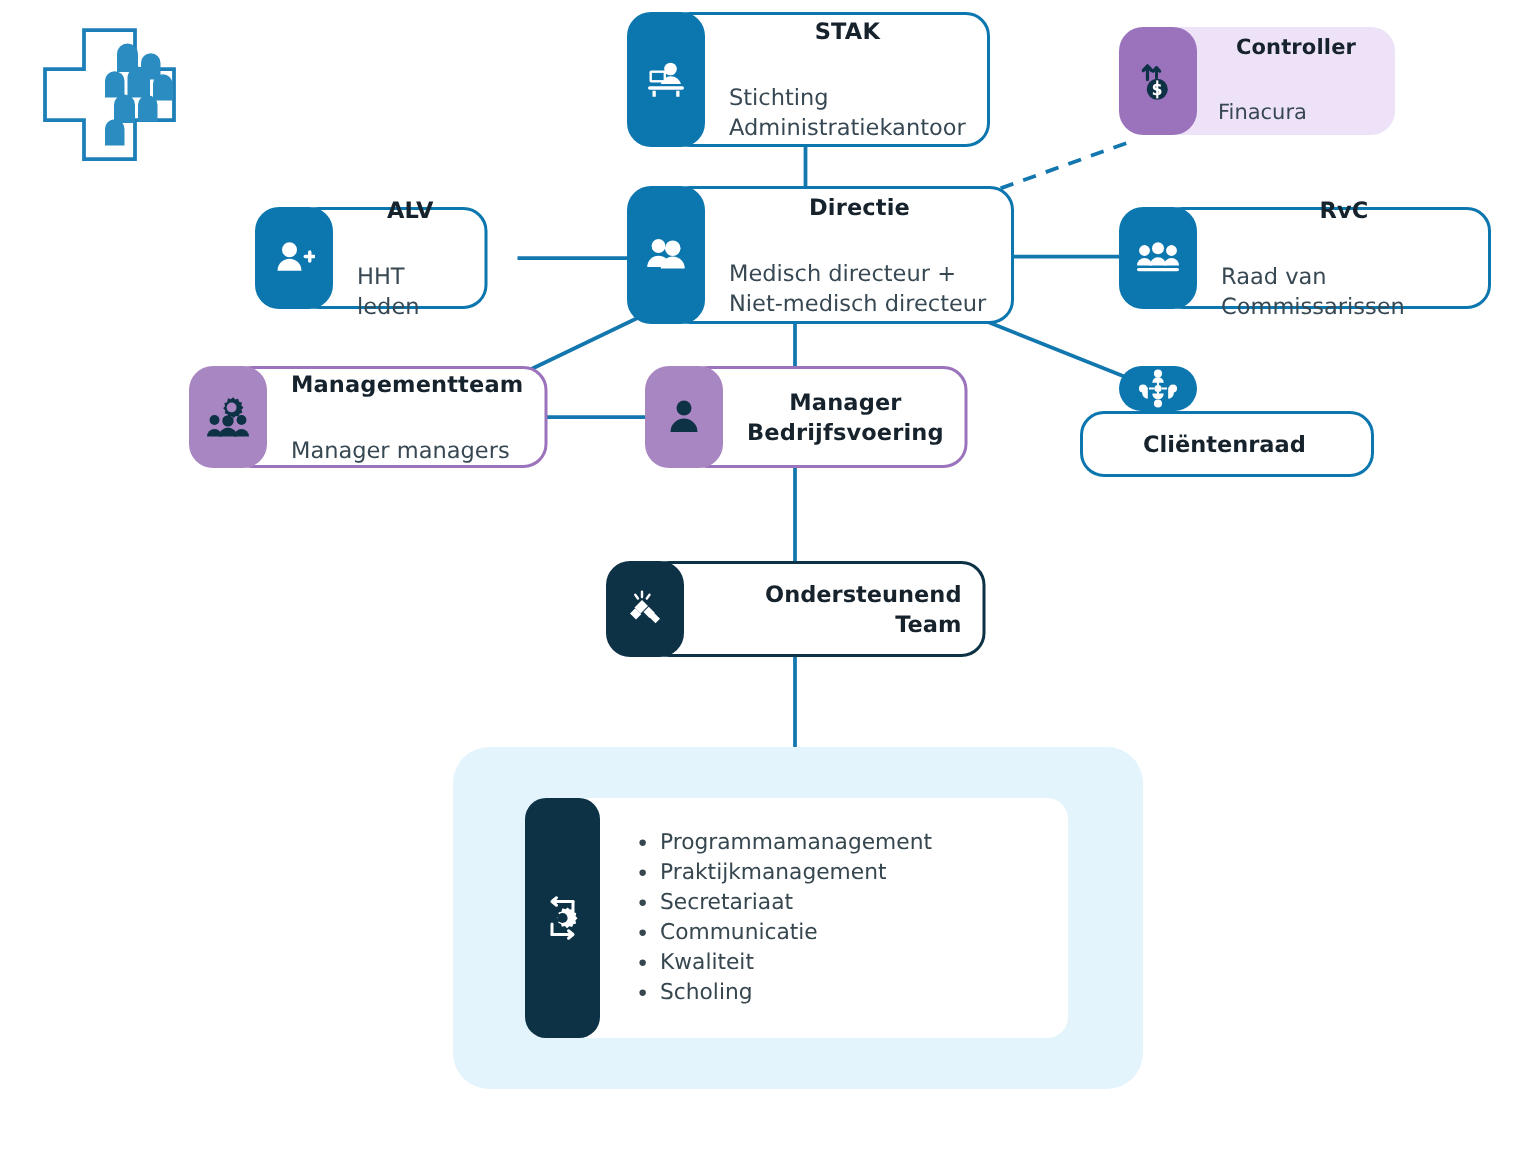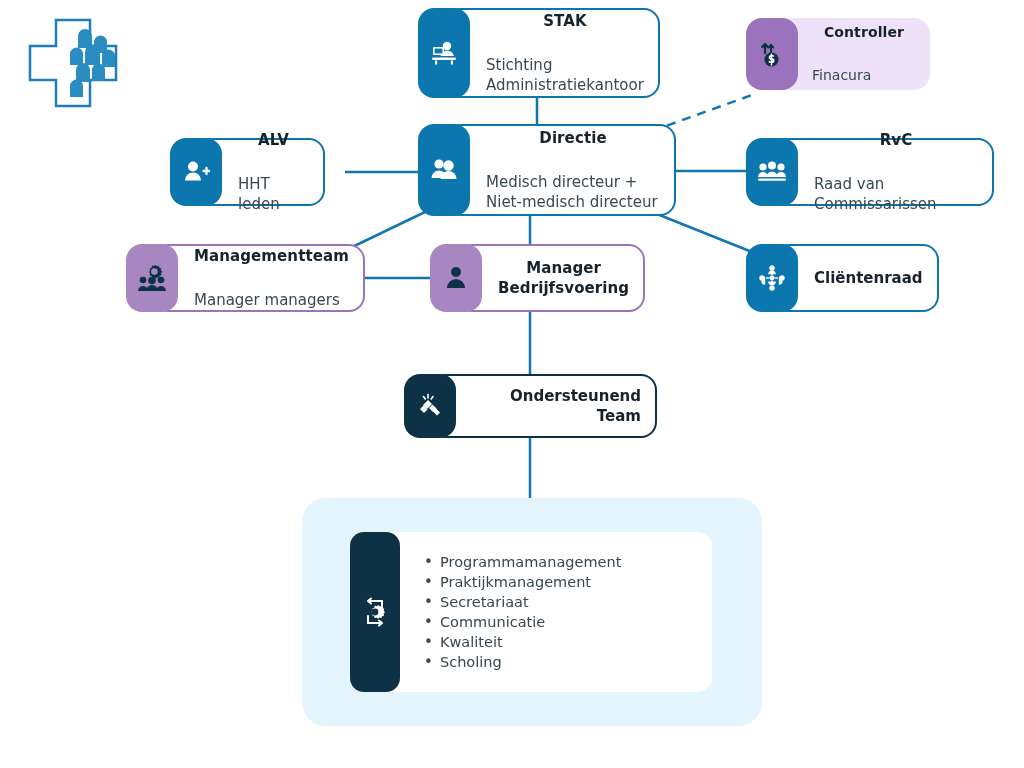--- a/index.html
+++ b/index.html
@@ -93,21 +93,21 @@
   }
 
   
   #node-stak        { left: 418px; top: 8px;   width: 240px; height: 90px; }
   #node-controller  { left: 746px; top: 18px;  width: 184px; height: 72px; }
   #node-directie    { left: 418px; top: 124px; width: 258px; height: 92px; }
   #node-alv         { left: 170px; top: 138px; width: 155px; height: 68px; }
   #node-rvc         { left: 746px; top: 138px; width: 248px; height: 68px; }
   #node-mt          { left: 126px; top: 244px; width: 222px; height: 68px; }
   #node-manager     { left: 430px; top: 244px; width: 200px; height: 68px; }
-  #node-clienten    { left: 746px; top: 244px; width: 170px; height: 68px; }
+  #node-clienten    { left: 746px; top: 244px; width: 170px; height: 68px; flex-direction: column; }
   #node-support     { left: 404px; top: 374px; width: 253px; height: 64px; text-align: right; }
 
   
   #node-controller .icon-panel { background: #9B72BC; }
   #node-controller .body {
     background: #EDE2F7;
     border: none;
     border-radius: 16px;
     margin-left: -26px;
     padding-left: 40px;

